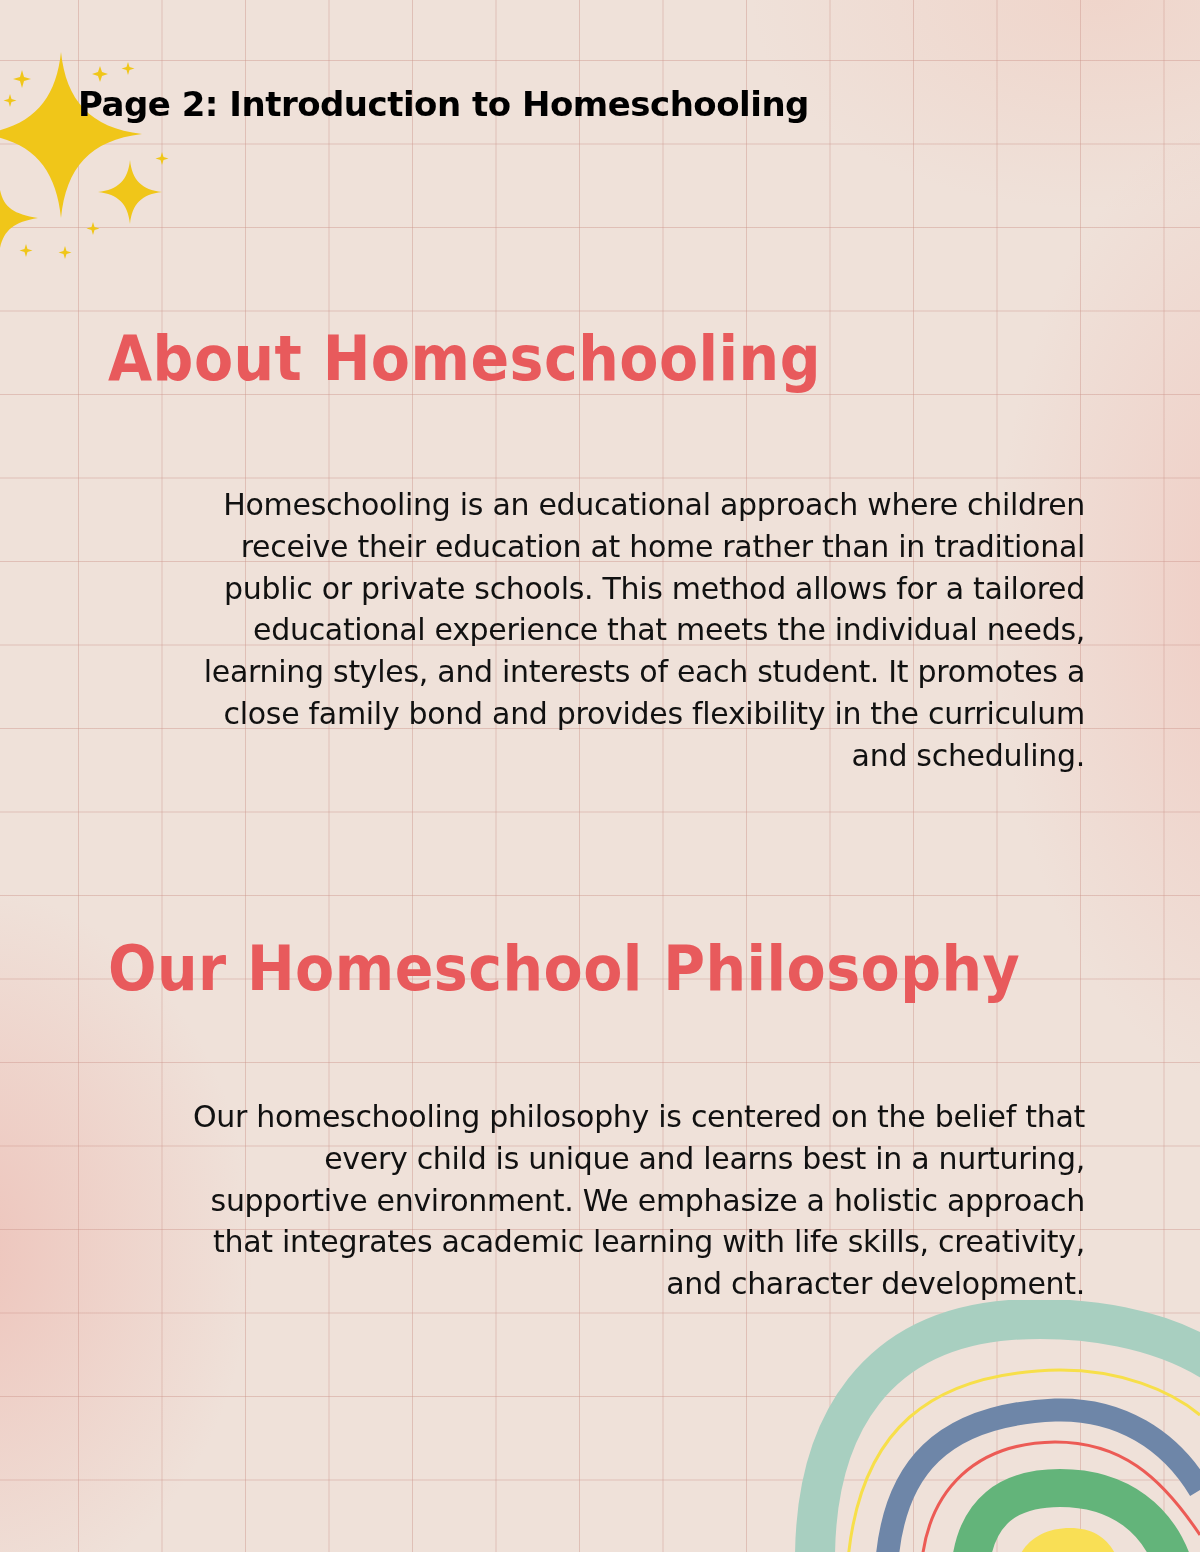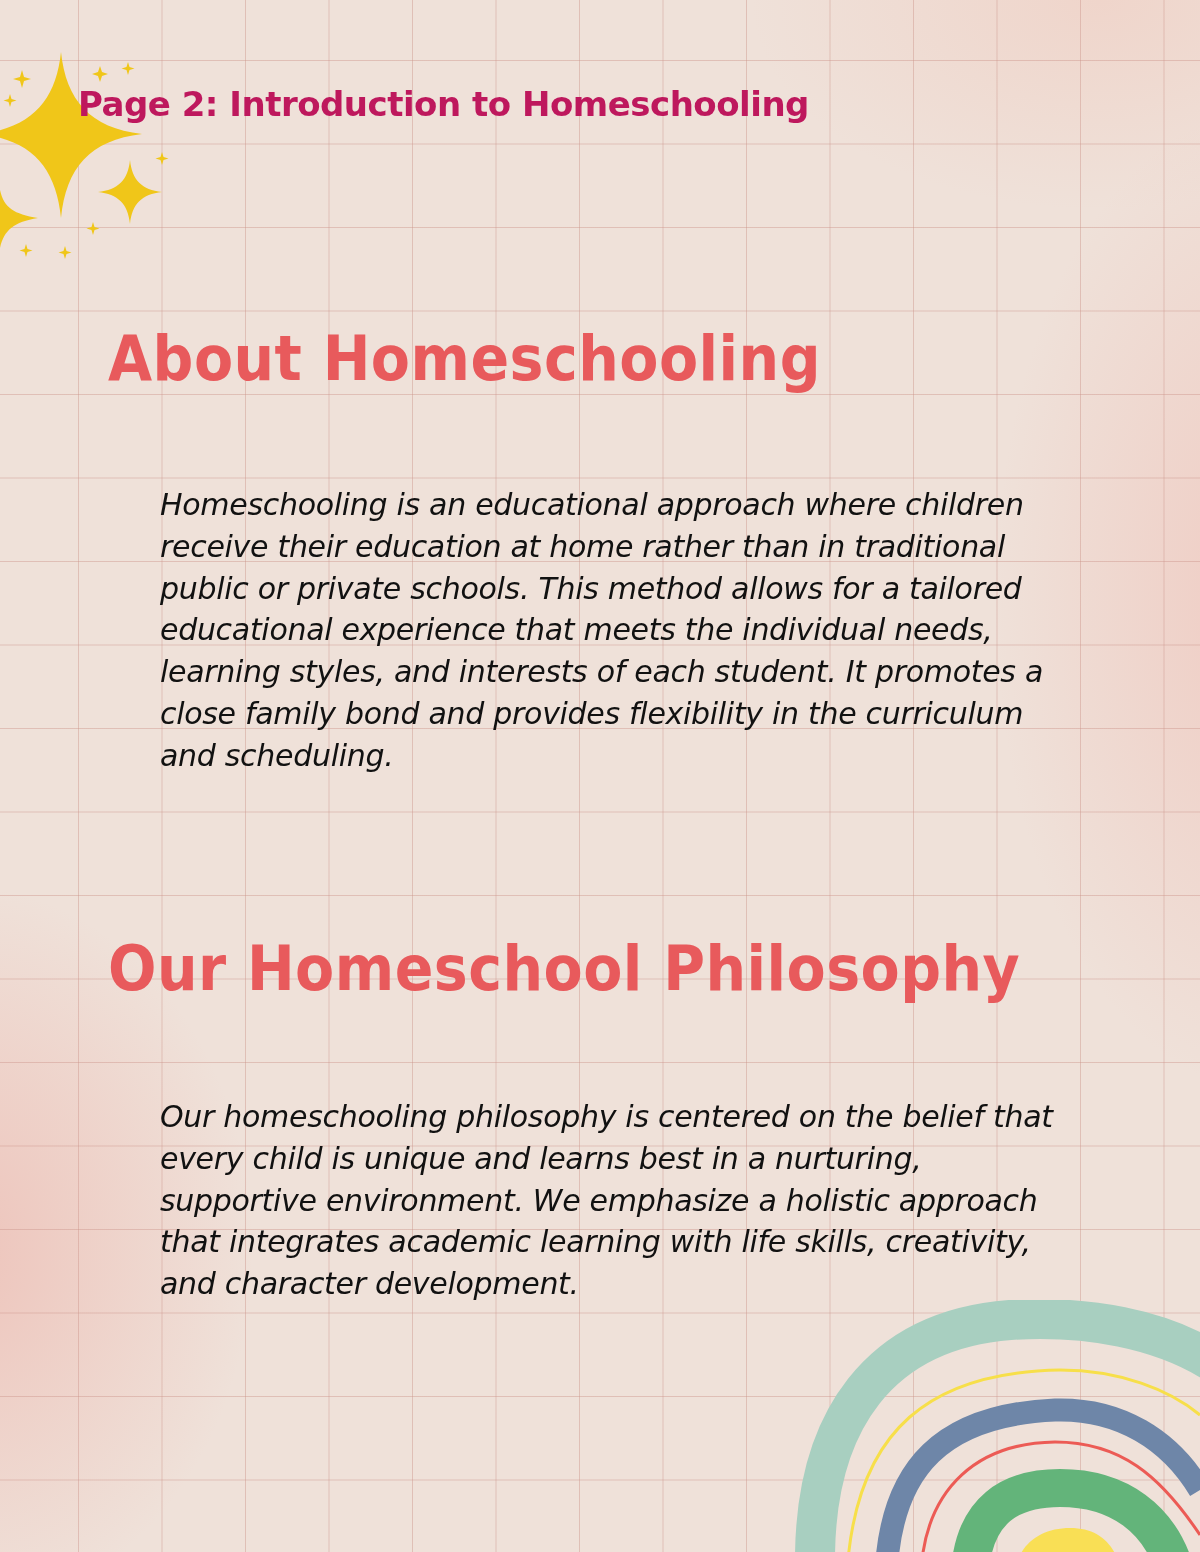--- a/index.html
+++ b/index.html
@@ -22,21 +22,21 @@
       background-position: 78px 60px;
       pointer-events: none;
     }
     .page-label {
       position: absolute;
       left: 78px; top: 84px;
       font-family: "DejaVu Sans", sans-serif;
       font-weight: bold;
       font-size: 34px;
       letter-spacing: -0.5px;
-      color: #be185d;
+      color: #000000;
       z-index: 3;
     }
     .sparkles {
       position: absolute; left: 0; top: 50px; width: 200px; height: 220px; z-index: 2;
     }
     .section-heading {
       position: absolute;
       left: 108px;
       font-family: "DejaVu Sans", sans-serif;
       font-weight: bold;
@@ -45,28 +45,27 @@
       letter-spacing: 0.5px;
       z-index: 3;
       transform: scaleX(0.92);
       transform-origin: left center;
     }
     .h1 { top: 322px; }
     .h2 { top: 932px; }
     .section-body {
       position: absolute;
       left: 160px; width: 925px;
-      text-align: left;
+      text-align: right;
       font-family: "DejaVu Sans", sans-serif;
       font-size: 30px;
       line-height: 41.8px;
       color: #111;
       z-index: 3;
       letter-spacing: -0.3px;
-      font-style: italic;
     }
     .b1 { top: 484px; }
     .b2 { top: 1096px; }
     .rainbow {
       position: absolute; left: 780px; top: 1300px; width: 420px; height: 252px; z-index: 2;
     }
   </style>
 </head>
 <body>
 

